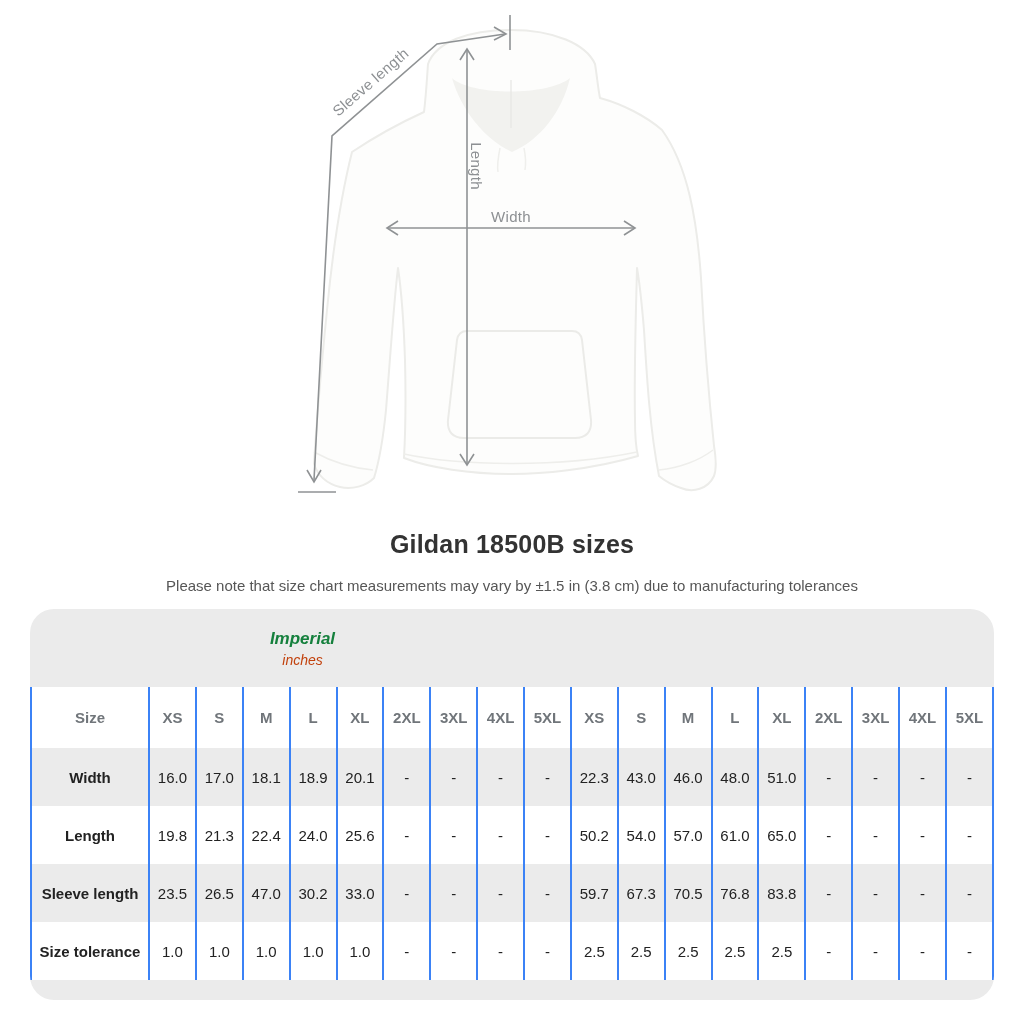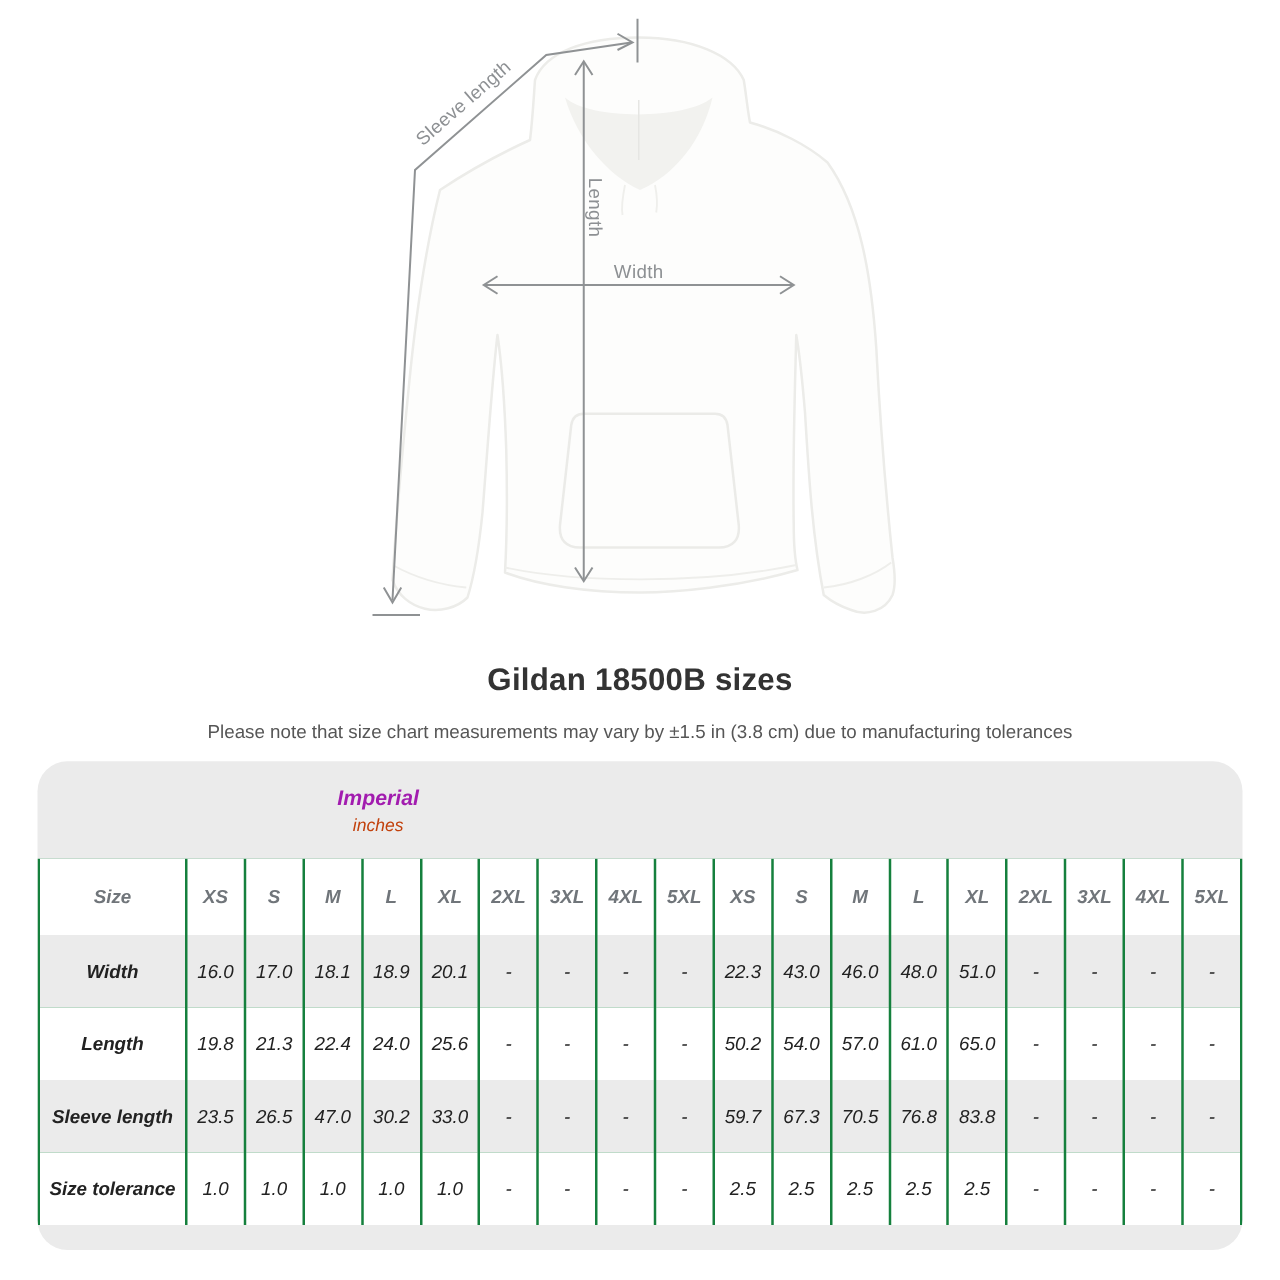--- a/index.html
+++ b/index.html
@@ -22,27 +22,26 @@
   }
   
   .chart-wrap{
     width:964px;margin:15px auto 0;background:#ebebeb;
     border-radius:24px;overflow:hidden;padding-bottom:20px;
   }
   .units-band{display:flex;height:78px;}
   .units-cell{display:flex;flex-direction:column;justify-content:center;align-items:center;}
   .units-imperial{width:545px;}
   .units-metric{flex:1;}
-  .units-title{font-size:17px;font-weight:bold;font-style:italic;color:#a21caf;line-height:1;}
+  .units-title{font-size:17px;font-weight:bold;font-style:italic;color:#15803d;line-height:1;}
   .units-sub{font-size:14px;font-style:italic;color:#c2410c;margin-top:6px;line-height:1;}
   table.size-chart{
     width:964px;table-layout:fixed;
     border-collapse:separate;border-spacing:2px 0;
-    background:#15803d;
-    font-style:italic;
+    background:#3b82f6;
   }
   table.size-chart td{
     height:58px;text-align:center;vertical-align:middle;
     font-size:15px;color:#222222;padding:0;
   }
   tr.plain td{background:#ffffff;}
   tr.band  td{background:#ebebeb;}
   tr.size-head td{height:61px;font-weight:bold;color:#70757a;}
   td.lbl{font-weight:bold;color:#70757a;font-size:15px;}
 </style>

